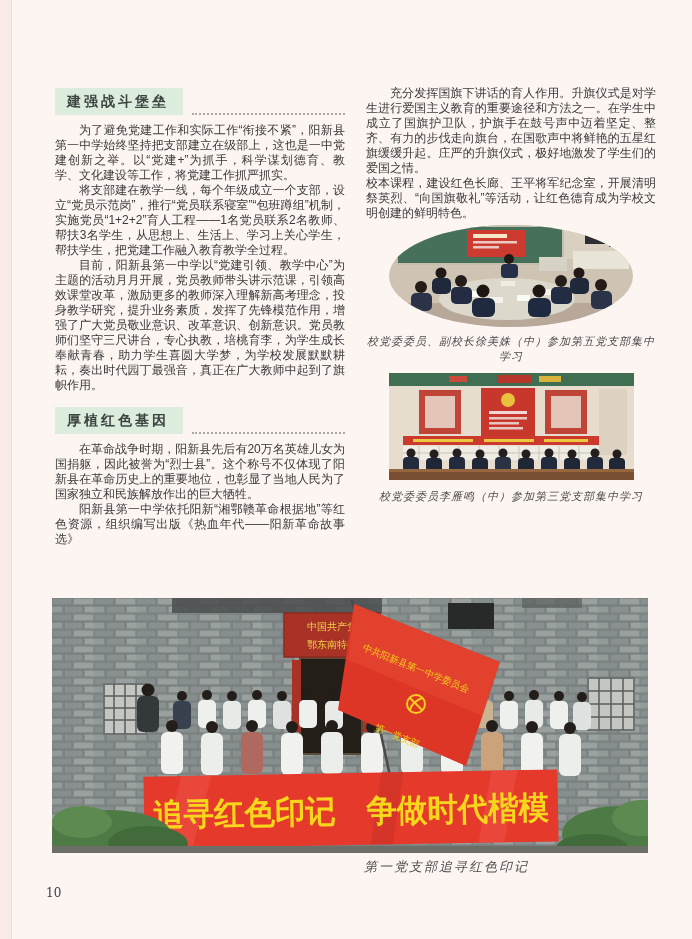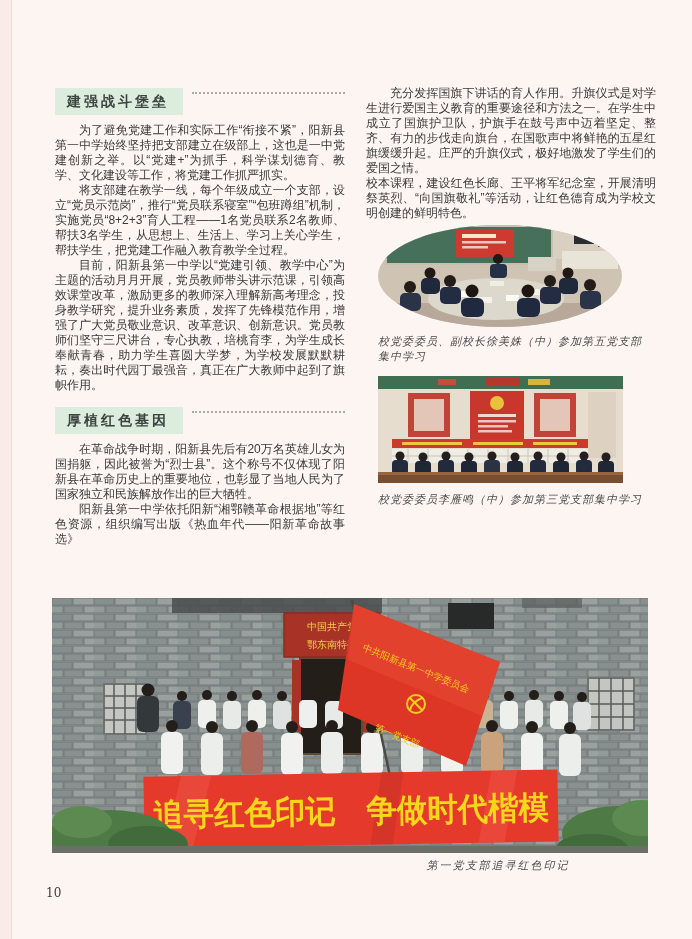--- a/index.html
+++ b/index.html
@@ -10,69 +10,69 @@
     position:relative;
     overflow:hidden;
   }
   .edge-strip{
     position:absolute;left:0;top:0;width:11px;height:939px;
     background:#f8ebe8;border-right:1px solid #eeddda;
   }
   .col{position:absolute;top:88px;width:290px;}
   .col-left{left:55px;}
   .col-right{left:366px;top:86px;}
-  .section-header{display:flex;align-items:flex-start;margin:0 0 8px 0;height:27px;}
+  .section-header{display:flex;align-items:flex-end;margin:0 0 8px 0;height:27px;}
   .header-box{
     background:#dcecdd;color:#3c4440;
     font-weight:bold;font-size:14px;letter-spacing:3px;
     padding:4px 14px 4px 12px;line-height:19px;white-space:nowrap;
   }
   .dotted-leader{
     flex:1;border-bottom:2px dotted #a9a9a6;height:0;margin-left:9px;margin-top:4px;
   }
   p.body-text{
     margin:0;color:#3a3a3a;font-size:12px;line-height:15px;
     text-align:justify;letter-spacing:0;
   }
   p.indent{text-indent:2em;}
   .sec2-gap{margin-top:14px;}
-  figure{margin:12px;}
+  figure{margin:0;text-align:center;}
   .photo-caption{
     font-family:"DejaVu Serif",serif;font-style:italic;
     font-size:11px;color:#4c4c4c;letter-spacing:1px;line-height:15px;
   }
   .oval-photo{margin-top:4px;}
   .rect-photo{margin-top:9px;}
   .cap1{margin-top:3px;}
   .cap2{margin-top:5px;}
   .bottom-photo{position:absolute;left:52px;top:598px;width:596px;height:255px;}
   .bottom-photo svg{display:block;}
   .bottom-caption{
-    position:absolute;top:858px;left:348px;width:300px;text-align:center;
+    position:absolute;top:858px;left:364px;width:300px;text-align:left;
     font-family:"DejaVu Serif",serif;font-style:italic;
-    font-size:11px;color:#4c4c4c;letter-spacing:2px;
+    font-size:13px;color:#4c4c4c;letter-spacing:2px;
   }
   .page-number{
     position:absolute;left:46px;top:886px;
     font-family:"DejaVu Serif",serif;font-size:12px;color:#404040;
   }
   svg text{font-family:"Liberation Sans",sans-serif;}
 </style>
 </head>
 <body>
 
 <div class="edge-strip"></div>
 
 <div class="col col-left">
   <div class="section-header">
     <span class="header-box">建强战斗堡垒</span>
     <span class="dotted-leader"></span>
   </div>
   <p class="body-text indent">为了避免党建工作和实际工作“衔接不紧”，阳新县第一中学始终坚持把支部建立在级部上，这也是一中党建创新之举。以“党建+”为抓手，科学谋划德育、教学、文化建设等工作，将党建工作抓严抓实。</p>
-  <p class="body-text indent">将支部建在教学一线，每个年级成立一个支部，设立“党员示范岗”，推行“党员联系寝室”“包班蹲组”机制，实施党员“8+2+3”育人工程——1名党员联系2名教师、帮扶3名学生，从思想上、生活上、学习上关心学生，帮扶学生，把党建工作融入教育教学全过程。</p>
+  <p class="body-text indent">将支部建在教学一线，每个年级成立一个支部，设立“党员示范岗”，推行“党员联系寝室”“包班蹲组”机制，实施党员“1+2+2”育人工程——1名党员联系2名教师、帮扶3名学生，从思想上、生活上、学习上关心学生，帮扶学生，把党建工作融入教育教学全过程。</p>
   <p class="body-text indent">目前，阳新县第一中学以“党建引领、教学中心”为主题的活动月月开展，党员教师带头讲示范课，引领高效课堂改革，激励更多的教师深入理解新高考理念，投身教学研究，提升业务素质，发挥了先锋模范作用，增强了广大党员敬业意识、改革意识、创新意识。党员教师们坚守三尺讲台，专心执教，培桃育李，为学生成长奉献青春，助力学生喜圆大学梦，为学校发展默默耕耘，奏出时代园丁最强音，真正在广大教师中起到了旗帜作用。</p>
 
   <div class="section-header sec2-gap">
     <span class="header-box">厚植红色基因</span>
     <span class="dotted-leader"></span>
   </div>
   <p class="body-text indent">在革命战争时期，阳新县先后有20万名英雄儿女为国捐躯，因此被誉为“烈士县”。这个称号不仅体现了阳新县在革命历史上的重要地位，也彰显了当地人民为了国家独立和民族解放作出的巨大牺牲。</p>
   <p class="body-text indent">阳新县第一中学依托阳新“湘鄂赣革命根据地”等红色资源，组织编写出版《热血年代——阳新革命故事选》</p>
 </div>
 

